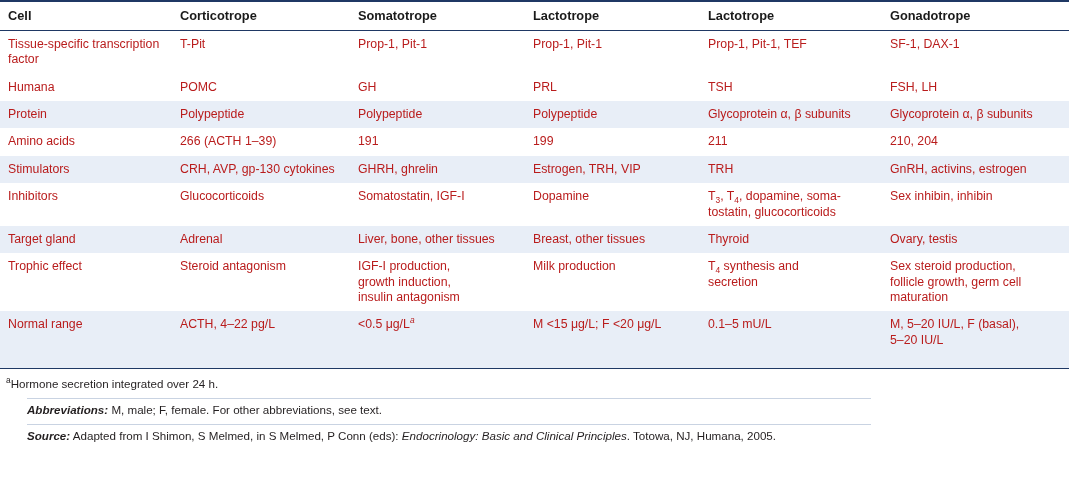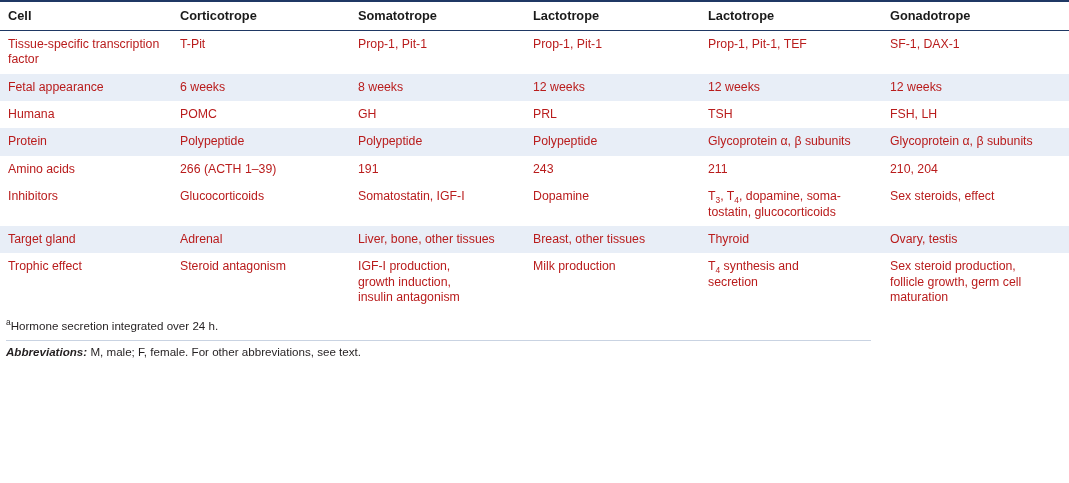--- a/index.html
+++ b/index.html
@@ -66,20 +66,21 @@
     padding: 4px 22px 0 6px;
     font-size: 11.6px;
     line-height: 1.45;
   }
   .notes .row {
     padding: 3px 0 3px 0;
   }
   .notes .row.sep {
     border-top: 1px solid #c9d3e2;
     margin-top: 2px;
+    margin-left: 21px;
   }
   .lbl {
     font-weight: bold;
     font-style: italic;
   }
   .ital { font-style: italic; }
   sup {
     font-size: 8.4px;
     vertical-align: super;
     line-height: 0;
@@ -119,28 +120,20 @@
 
       <tr class="plain">
         <td>Tissue-specific transcription factor</td>
         <td>T-Pit</td>
         <td>Prop-1, Pit-1</td>
         <td>Prop-1, Pit-1</td>
         <td>Prop-1, Pit-1, TEF</td>
         <td>SF-1, DAX-1</td>
       </tr>
 
-      <tr class="alt">
-        <td>Fetal appearance</td>
-        <td>6 weeks</td>
-        <td>8 weeks</td>
-        <td>12 weeks</td>
-        <td>12 weeks</td>
-        <td>12 weeks</td>
-      </tr>
 
       <tr class="plain">
         <td>Humana</td>
         <td>POMC</td>
         <td>GH</td>
         <td>PRL</td>
         <td>TSH</td>
         <td>FSH, LH</td>
       </tr>
 
@@ -150,59 +143,78 @@
         <td>Polypeptide</td>
         <td>Polypeptide</td>
         <td>Glycoprotein α, β subunits</td>
         <td>Glycoprotein α, β subunits</td>
       </tr>
 
       <tr class="plain">
         <td>Amino acids</td>
         <td>266 (ACTH 1–39)</td>
         <td>191</td>
-        <td>243</td>
+        <td>199</td>
         <td>211</td>
         <td>210, 204</td>
       </tr>
 
+      <tr class="alt">
+        <td>Stimulators</td>
+        <td>CRH, AVP, gp-130 cytokines</td>
+        <td>GHRH, ghrelin</td>
+        <td>Estrogen, TRH, VIP</td>
+        <td>TRH</td>
+        <td>GnRH, activins, estrogen</td>
+      </tr>
 
       <tr class="plain">
         <td>Inhibitors</td>
         <td>Glucocorticoids</td>
         <td>Somatostatin, IGF-I</td>
         <td>Dopamine</td>
         <td>T<sub>3</sub>, T<sub>4</sub>, dopamine, soma-<br>tostatin, glucocorticoids</td>
-        <td>Sex steroids, effect</td>
+        <td>Sex inhibin, inhibin</td>
       </tr>
 
       <tr class="alt">
         <td>Target gland</td>
         <td>Adrenal</td>
         <td>Liver, bone, other tissues</td>
         <td>Breast, other tissues</td>
         <td>Thyroid</td>
         <td>Ovary, testis</td>
       </tr>
 
       <tr class="plain">
         <td>Trophic effect</td>
         <td>Steroid antagonism</td>
         <td>IGF-I production,<br>growth induction,<br>insulin antagonism</td>
         <td>Milk production</td>
         <td>T<sub>4</sub> synthesis and<br>secretion</td>
         <td>Sex steroid production,<br>follicle growth, germ cell<br>maturation</td>
       </tr>
 
+      <tr class="alt last">
+        <td class="bottomrule">Normal range</td>
+        <td class="bottomrule">ACTH, 4–22 pg/L</td>
+        <td class="bottomrule"><span>&lt;0.5 μg/L</span><sup class="fnmark">a</sup></td>
+        <td class="bottomrule">M &lt;15 μg/L; F &lt;20 μg/L</td>
+        <td class="bottomrule">0.1–5 mU/L</td>
+        <td class="bottomrule">M, 5–20 IU/L, F (basal),<br>5–20 IU/L</td>
+      </tr>
 
     </tbody>
   </table>
 
   <div class="notes">
     <div class="row">
       <sup>a</sup><span>Hormone secretion integrated over 24 h.</span>
     </div>
     <div class="row sep">
       <span class="lbl">Abbreviations:</span><span> M, male; F, female. For other abbreviations, see text.</span>
     </div>
+    <div class="row sep">
+      <span class="lbl">Source:</span><span> Adapted from I Shimon, S Melmed, in S Melmed, P Conn (eds): </span><span class="ital">Endocrinology: Basic and Clinical Principles</span><span>. Totowa, NJ, Humana, 2005.</span>
+    </div>
   </div>
 
 </div>
 
 </body></html>

